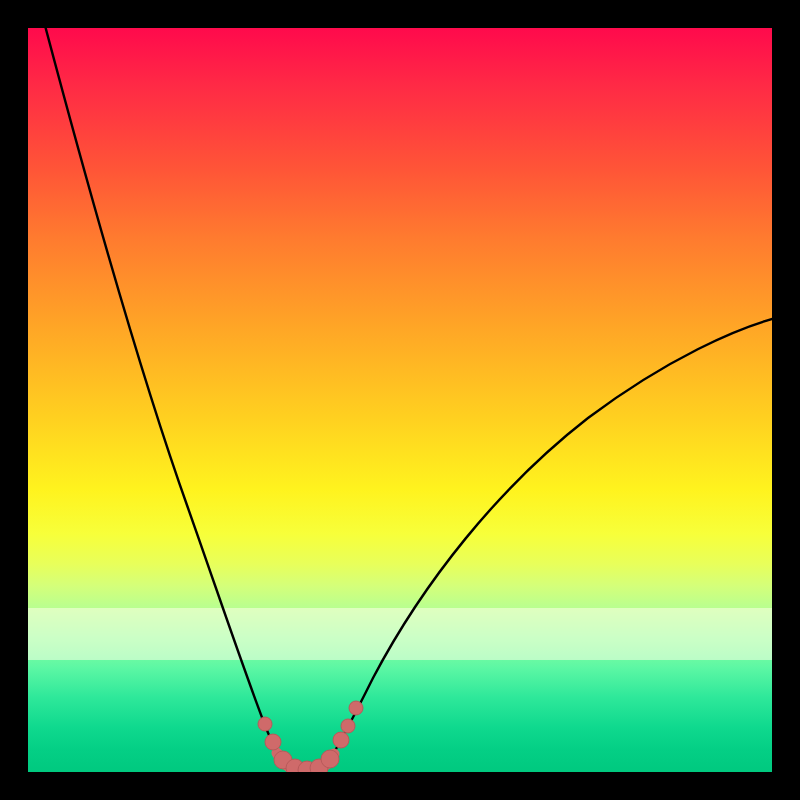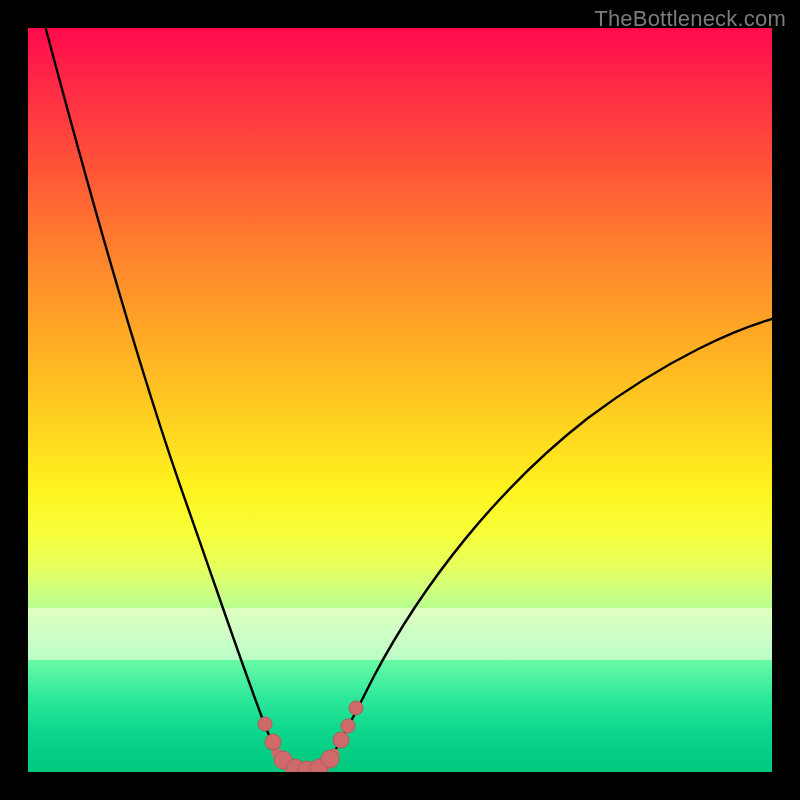--- a/index.html
+++ b/index.html
@@ -100,14 +100,13 @@
         <circle cx="279" cy="742" r="9"></circle>
         <circle cx="291" cy="740" r="9"></circle>
         <circle cx="302" cy="731" r="9"></circle>
         <circle cx="313" cy="712" r="8"></circle>
         <circle cx="320" cy="698" r="7"></circle>
         <circle cx="328" cy="680" r="7"></circle>
       </g>
     </svg>
   </div>
 
-  <div class="watermark">TheBottleneck.com</div>
 </div>
 
 </body></html>

